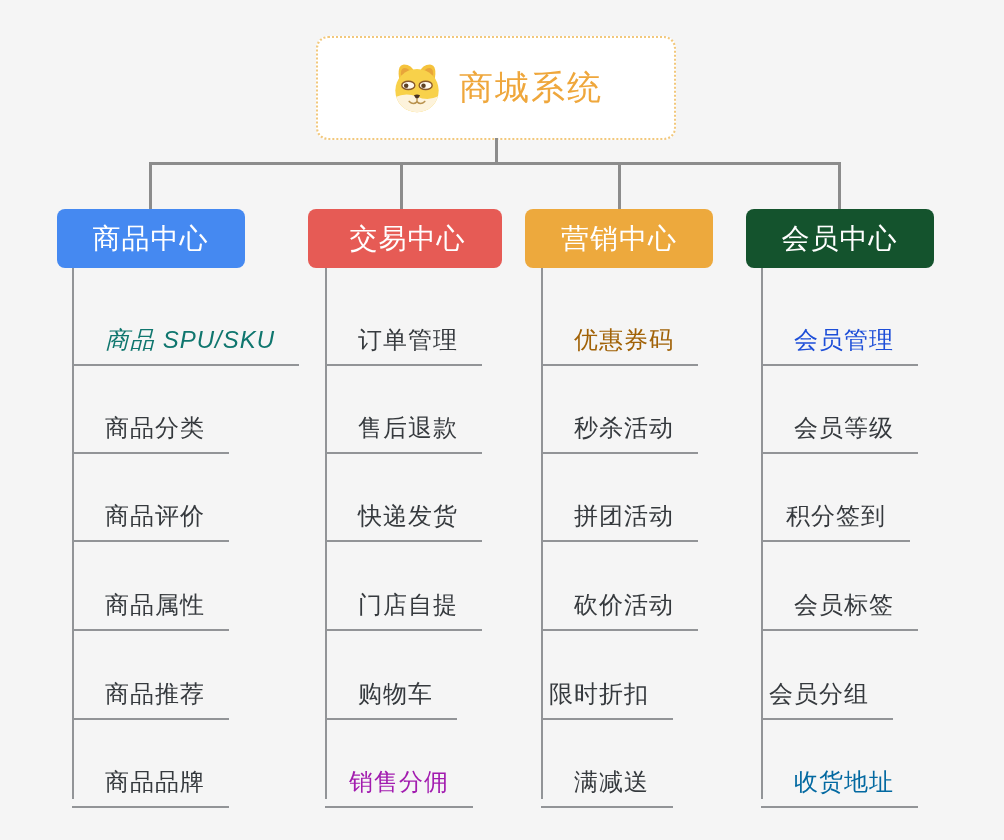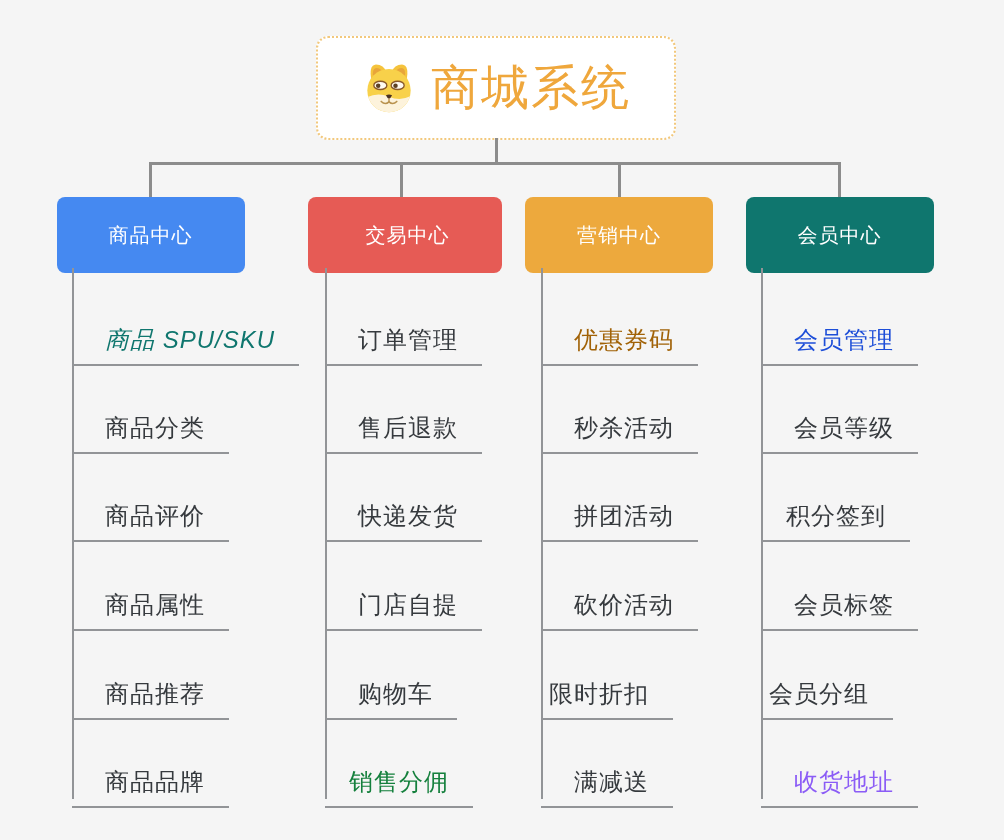--- a/index.html
+++ b/index.html
@@ -7,28 +7,28 @@
     position:relative;width:1004px;height:840px;background:#f5f5f5;
     font-family:"Liberation Sans",sans-serif;overflow:hidden;
   }
   
   .root-node{
     position:absolute;left:316px;top:36px;width:360px;height:104px;
     background:#ffffff;border:2px dotted #f2c87c;border-radius:12px;
     box-sizing:border-box;display:flex;align-items:center;justify-content:center;gap:14px;
   }
   .doge{width:56px;height:52px;display:inline-flex;flex:0 0 auto;}
-  .root-title{font-size:48px;color:#efa73c;letter-spacing:2px;font-weight:500;white-space:nowrap;}
+  .root-title{font-size:34px;color:#efa73c;letter-spacing:2px;font-weight:500;white-space:nowrap;}
   
   .line{position:absolute;background:#8c8c8c;}
   
   .branch-header{
-    position:absolute;top:197px;width:188px;height:76px;border-radius:8px;
+    position:absolute;top:209px;width:188px;height:59px;border-radius:8px;
     display:flex;align-items:center;justify-content:center;
-    color:#ffffff;font-size:20px;letter-spacing:1px;white-space:nowrap;
+    color:#ffffff;font-size:28px;letter-spacing:1px;white-space:nowrap;
   }
   
   .trunk{position:absolute;width:2px;background:#929497;}
   .leaf{
     position:absolute;height:58px;box-sizing:content-box;
     display:flex;align-items:flex-end;
     padding:0 24px 8px 33px;
     border-bottom:2px solid #929497;
     font-size:24px;color:#363a3e;white-space:nowrap;letter-spacing:1px;
   }
@@ -86,31 +86,31 @@
       <div class="leaf" style="left: 72px; top: 563px; border-bottom-color: rgb(146, 148, 151); color: rgb(54, 58, 62);">商品属性</div>
       <div class="leaf" style="left: 72px; top: 652px; border-bottom-color: rgb(146, 148, 151); color: rgb(54, 58, 62);">商品推荐</div>
       <div class="leaf" style="left: 72px; top: 740px; border-bottom-color: rgb(146, 148, 151); color: rgb(54, 58, 62);">商品品牌</div>
       <div class="branch-header" style="left: 307.5px; background: rgb(230, 91, 85); padding-left: 6px;">交易中心</div>
       <div class="trunk" style="left: 325px; top: 268px; height: 531px; background: rgb(146, 148, 151);"></div>
       <div class="leaf" style="left: 325px; top: 298px; border-bottom-color: rgb(146, 148, 151); color: rgb(54, 58, 62);">订单管理</div>
       <div class="leaf" style="left: 325px; top: 386px; border-bottom-color: rgb(146, 148, 151); color: rgb(54, 58, 62);">售后退款</div>
       <div class="leaf" style="left: 325px; top: 474px; border-bottom-color: rgb(146, 148, 151); color: rgb(54, 58, 62);">快递发货</div>
       <div class="leaf" style="left: 325px; top: 563px; border-bottom-color: rgb(146, 148, 151); color: rgb(54, 58, 62);">门店自提</div>
       <div class="leaf" style="left: 325px; top: 652px; border-bottom-color: rgb(146, 148, 151); color: rgb(54, 58, 62);">购物车</div>
-      <div class="leaf" style="left: 325px; top: 740px; border-bottom-color: rgb(146, 148, 151); color: #15803d; padding-left: 24px;">销售分佣</div>
+      <div class="leaf" style="left: 325px; top: 740px; border-bottom-color: rgb(146, 148, 151); color: #a21caf; padding-left: 24px;">销售分佣</div>
       <div class="branch-header" style="left: 525px; background: rgb(237, 169, 61);">营销中心</div>
       <div class="trunk" style="left: 541px; top: 268px; height: 531px; background: rgb(146, 148, 151);"></div>
       <div class="leaf" style="left: 541px; top: 298px; border-bottom-color: rgb(146, 148, 151); color: #a16207;">优惠券码</div>
       <div class="leaf" style="left: 541px; top: 386px; border-bottom-color: rgb(146, 148, 151); color: rgb(54, 58, 62);">秒杀活动</div>
       <div class="leaf" style="left: 541px; top: 474px; border-bottom-color: rgb(146, 148, 151); color: rgb(54, 58, 62);">拼团活动</div>
       <div class="leaf" style="left: 541px; top: 563px; border-bottom-color: rgb(146, 148, 151); color: rgb(54, 58, 62);">砍价活动</div>
       <div class="leaf" style="left: 541px; top: 652px; border-bottom-color: rgb(146, 148, 151); color: rgb(54, 58, 62); padding-left: 8px;">限时折扣</div>
       <div class="leaf" style="left: 541px; top: 740px; border-bottom-color: rgb(146, 148, 151); color: rgb(54, 58, 62);">满减送</div>
-      <div class="branch-header" style="left: 745.5px; background: #0f766e;">会员中心</div>
+      <div class="branch-header" style="left: 745.5px; background: #14532d;">会员中心</div>
       <div class="trunk" style="left: 761px; top: 268px; height: 531px; background: rgb(146, 148, 151);"></div>
       <div class="leaf" style="left: 761px; top: 298px; border-bottom-color: rgb(146, 148, 151); color: #1d4ed8;">会员管理</div>
       <div class="leaf" style="left: 761px; top: 386px; border-bottom-color: rgb(146, 148, 151); color: rgb(54, 58, 62);">会员等级</div>
       <div class="leaf" style="left: 761px; top: 474px; border-bottom-color: rgb(146, 148, 151); color: rgb(54, 58, 62); padding-left: 25px;">积分签到</div>
       <div class="leaf" style="left: 761px; top: 563px; border-bottom-color: rgb(146, 148, 151); color: rgb(54, 58, 62);">会员标签</div>
       <div class="leaf" style="left: 761px; top: 652px; border-bottom-color: rgb(146, 148, 151); color: rgb(54, 58, 62); padding-left: 8px;">会员分组</div>
-      <div class="leaf" style="left: 761px; top: 740px; border-bottom-color: rgb(146, 148, 151); color: #8b5cf6;">收货地址</div>
+      <div class="leaf" style="left: 761px; top: 740px; border-bottom-color: rgb(146, 148, 151); color: #0369a1;">收货地址</div>
     </div>
 </div>
 
 </body></html>

